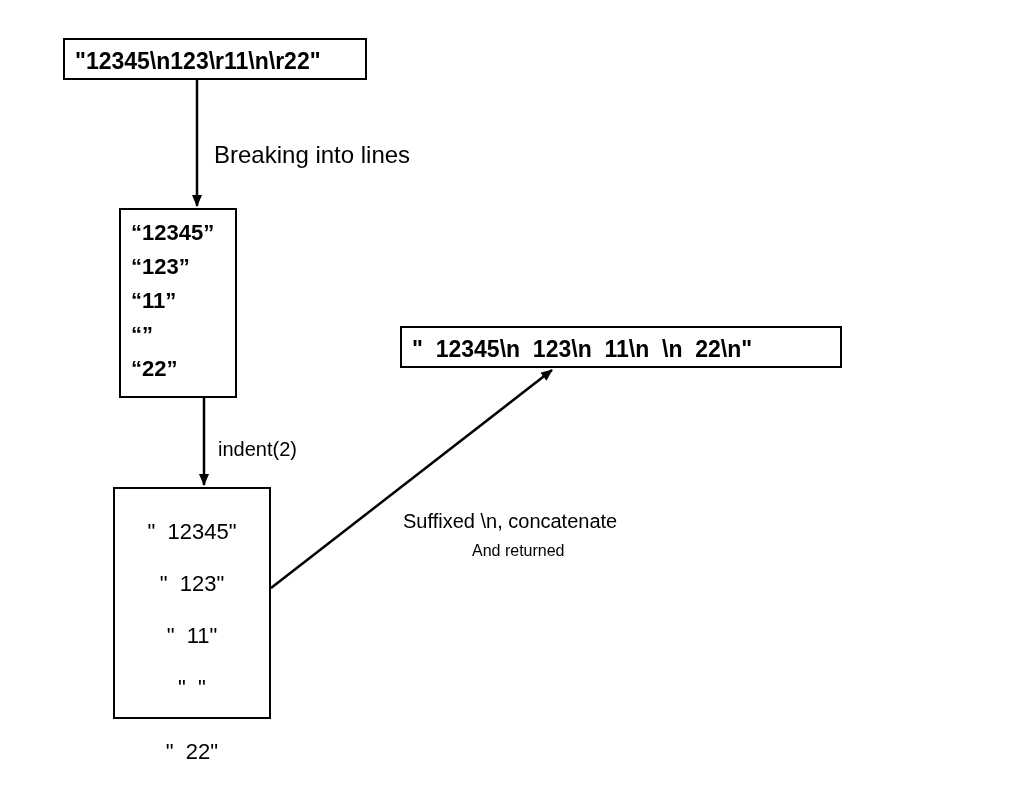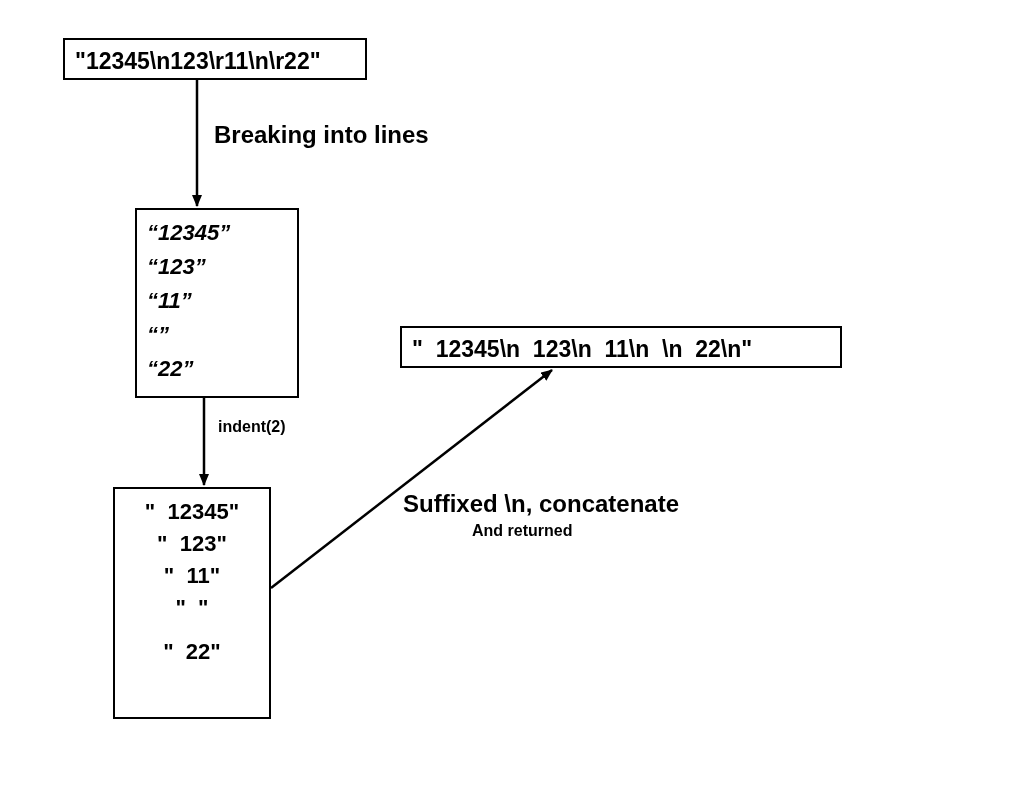--- a/index.html
+++ b/index.html
@@ -12,22 +12,23 @@
   }
   .box {
     position: absolute;
     border: 2px solid #000;
     background: #fff;
     box-sizing: border-box;
   }
   .text {
     position: absolute;
     color: #000;
-    font-weight: 700;
+    font-weight: 400;
     white-space: pre;
+    margin-top: 20px;
   }
   .box-content {
     padding: 6px 10px;
     font-weight: 700;
     font-size: 22px;
     line-height: 1.45;
     white-space: pre;
   }
   svg.arrows {
     position: absolute;
@@ -36,21 +37,21 @@
     pointer-events: none;
   }
 </style>
 </head>
 <body>
 
 <div class="box" style="left:63px; top:38px; width:304px; height:42px;">
   <div class="box-content" style="font-size:23px; padding:5px 10px;">"12345\n123\r11\n\r22"</div>
 </div>
 
-<div class="box" style="left:135px; top:208px; width:164px; height:190px;font-style:italic;">
+<div class="box" style="left:119px; top:208px; width:118px; height:190px;">
   <div class="box-content" style="font-size:22px; line-height:1.55;">“12345”
 “123”
 “11”
 “”
 “22”</div>
 </div>
 
 <div class="box" style="left:113px; top:487px; width:158px; height:232px;">
 
   <div style="display:flex; flex-direction:column; align-items:center; gap:6px; padding:10px 4px 6px 4px;">
@@ -62,23 +63,23 @@
     <div class="text" style="position:static; font-size:22px;">"  22"</div>
   </div>
 </div>
 
 <div class="box" style="left:400px; top:326px; width:442px; height:42px;">
   <div class="box-content" style="font-size:23px; padding:5px 10px;">"  12345\n  123\n  11\n  \n  22\n"</div>
 </div>
 
 <div class="text" style="left:214px; top:121px; font-size:24px;">Breaking into lines</div>
 
-<div class="text" style="left:218px; top:418px; font-size:16px;">indent(2)</div>
+<div class="text" style="left:218px; top:418px; font-size:20px;">indent(2)</div>
 
-<div class="text" style="left:403px; top:490px; font-size:24px;">Suffixed \n, concatenate</div>
+<div class="text" style="left:403px; top:490px; font-size:20px;">Suffixed \n, concatenate</div>
 
 <div class="text" style="left:472px; top:522px; font-size:16px;">And returned</div>
 
 <svg class="arrows">
   <defs>
     <marker id="arrowhead" markerWidth="12" markerHeight="10" refX="11" refY="5" orient="auto" markerUnits="userSpaceOnUse">
       <path d="M0,0 L12,5 L0,10 Z" fill="#000"></path>
     </marker>
   </defs>
 

